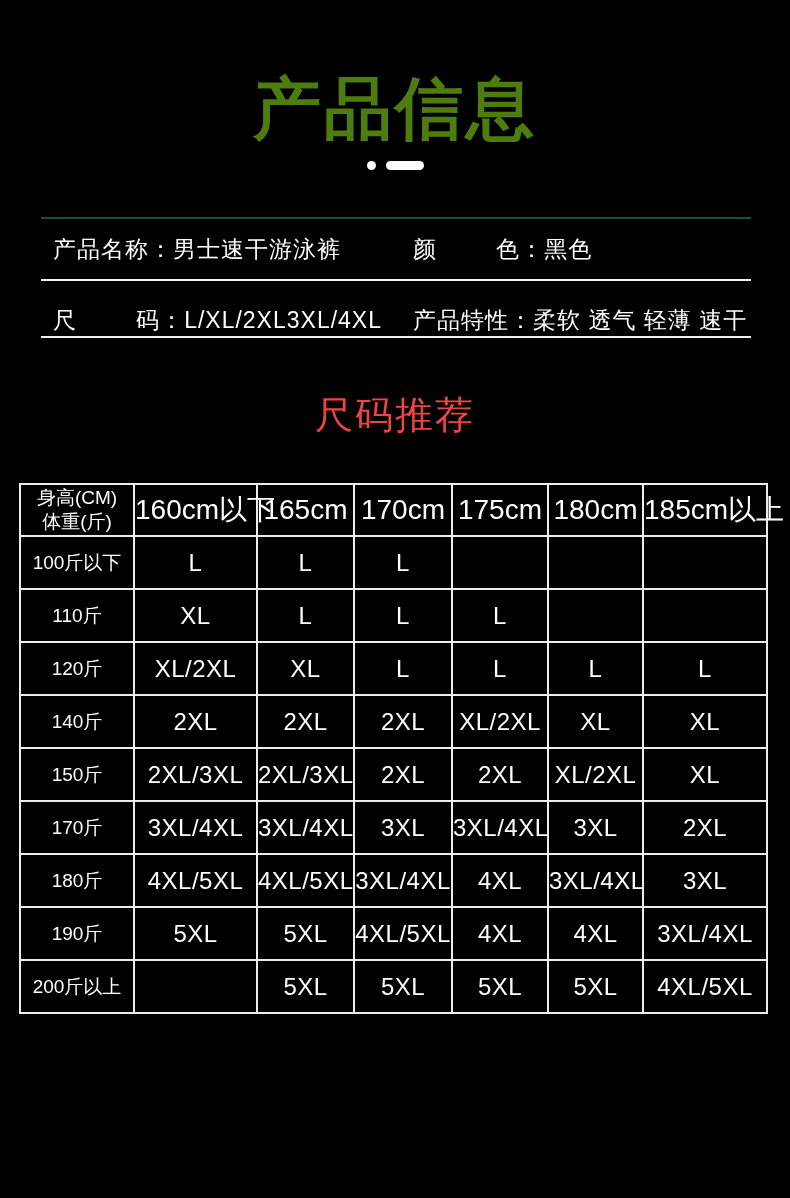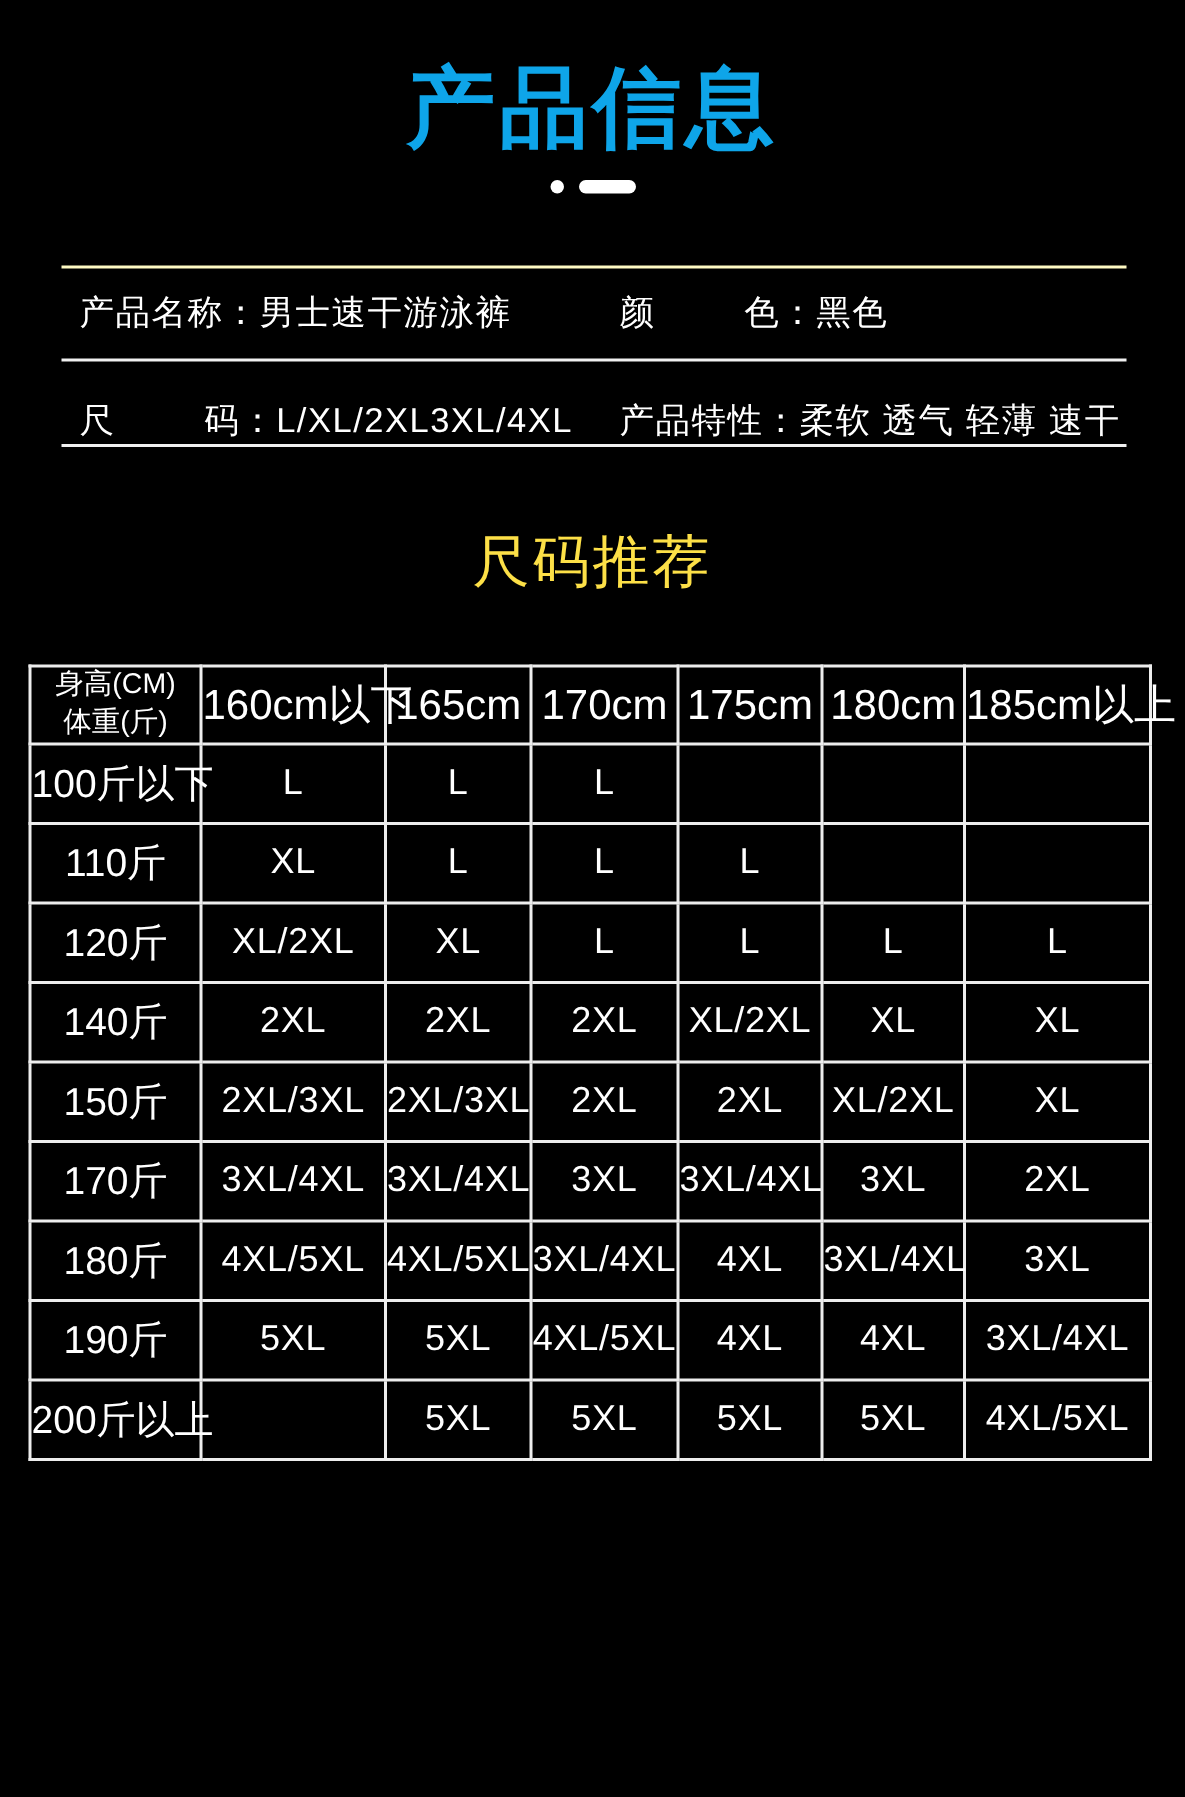--- a/index.html
+++ b/index.html
@@ -7,55 +7,55 @@
     width:790px; height:1198px;
     background:#000000;
     color:#ffffff;
     font-family:"Liberation Sans","DejaVu Sans",sans-serif;
     overflow:hidden;
   }
   .page { width:790px; height:1198px; position:relative; }
 
   
   .title {
-    margin:0; padding-top:38px;
+    margin:0; padding-top:68px;
     text-align:center;
-    font-size:59px; line-height:1.18;
+    font-size:68px; line-height:1.18;
     font-weight:900; letter-spacing:3px;
-    color:#0ea5e9;
+    color:#4d7c0f;
   }
 
   
   .deco { display:flex; justify-content:center; align-items:center; gap:10px; margin-top:12px; height:10px; }
   .deco .dot { width:9px; height:9px; border-radius:50%; background:#ffffff; }
   .deco .bar { width:38px; height:9px; border-radius:5px; background:#ffffff; }
 
   
   .info {
     margin:47px 39px 0 41px;
-    border-top:2px solid #fef9c3;
+    border-top:2px solid #14532d;
   }
   .info-row {
     display:flex; align-items:center;
     border-bottom:2px solid #f0f0f0;
     font-size:23px; letter-spacing:1px;
   }
   .info-row:first-child { height:60px; }
   .info-row:last-child  { height:55px;align-items:flex-end; }
   .info-cell.left  { width:372px; padding-left:12px; box-sizing:border-box; }
   .info-cell.right { flex:1; }
   .lbl, .val { white-space:pre; }
 
   
   .sub-heading {
     margin:57px 0 0 0;
     text-align:center;
     font-size:38px; line-height:1.08;
     font-weight:500; letter-spacing:2px;
-    color:#fde047;
+    color:#ef4444;
   }
 
   
   table.size-table {
     margin:47px 0 0 19px;
     width:747px;
     border-collapse:collapse;
     table-layout:fixed;
   }
   .size-table th, .size-table td {
@@ -65,21 +65,21 @@
     text-align:center; vertical-align:middle;
     font-weight:normal;
     white-space:nowrap;
     padding:0;
     overflow:visible;
   }
   .size-table thead tr { height:52px; }
   .size-table tbody tr { height:53px; }
   .size-table thead th { font-size:28px; }
   .size-table thead th.corner { font-size:19px; line-height:1.3; }
-  .size-table tbody th.rowlabel { font-size:26px;text-align:center; }
+  .size-table tbody th.rowlabel { font-size:19px;text-align:center; }
   .size-table tbody td { font-size:24px; letter-spacing:0.5px; }
 </style>
 </head>
 <body>
 
 <div class="page">
 
   <h1 class="title">产品信息</h1>
 
   <div class="deco">

